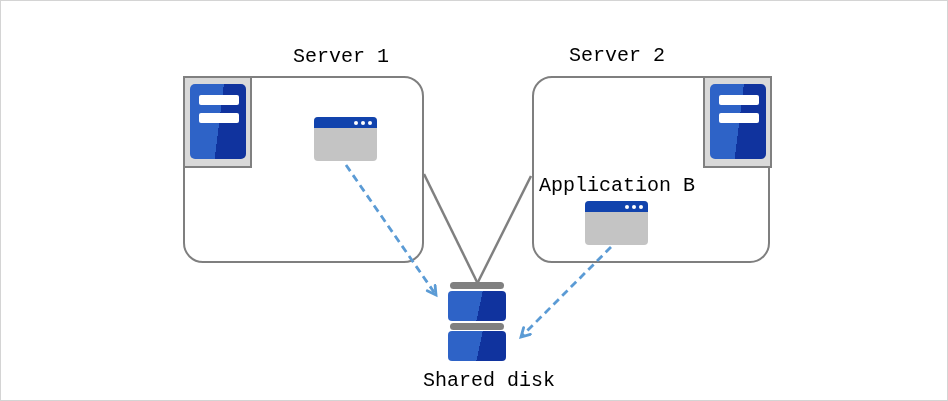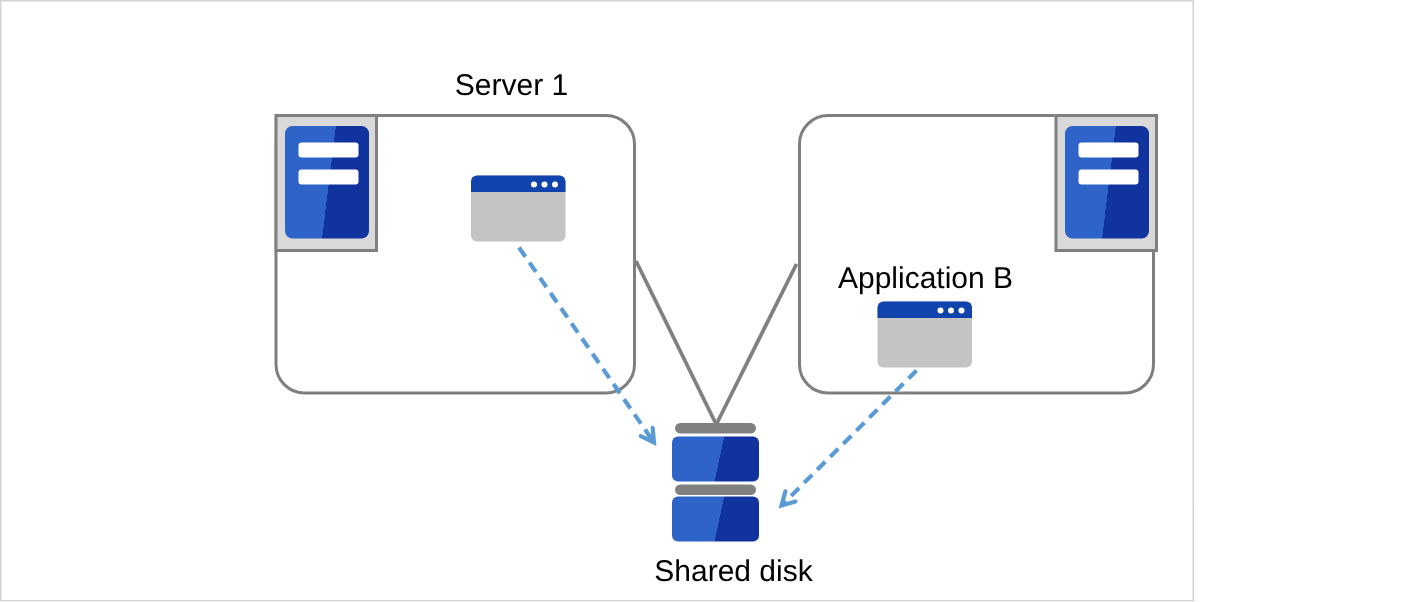--- a/index.html
+++ b/index.html
@@ -3,23 +3,23 @@
 <meta charset="utf-8">
 <style>
   :root{
     --background:#ffffff; --canvas-border:#d4d4d4; --box-border:#7f7f7f;
     --connector-gray:#808080; --arrow-blue:#5b9bd5; --frame-fill:#d9d9d9;
     --tower-blue-light:#2e63c7; --tower-blue-dark:#10339e;
     --titlebar-blue:#1143ad; --window-gray:#c4c4c4; --text:#000000;
   }
   html,body{margin:0;padding:0;background:#fff;}
   .canvas{
-    position:relative;width:796px;height:401px;background:var(--background);
+    position:relative;width:948px;height:401px;background:var(--background);
     box-shadow:inset 0 0 0 1px var(--canvas-border);
-    font-family:Liberation Sans, sans-serif;overflow:hidden;
+    font-family:Liberation Mono, monospace;overflow:hidden;
   }
   .group-box{
     position:absolute;border:2.5px solid var(--box-border);
     border-radius:20px;background:#fff;box-sizing:border-box;
   }
   #box1{left:183px;top:76px;width:241px;height:187px}
   #box2{left:532px;top:76px;width:238px;height:187px}
 
   .diagram-label{
     position:absolute;transform:translateX(-50%);
@@ -118,16 +118,17 @@
   </div>
 
   <div class="disk">
     <div class="cap cap1"></div>
     <div class="platter p1"></div>
     <div class="cap cap2"></div>
     <div class="platter p2"></div>
   </div>
 
   <div class="diagram-label" id="server1-label">Server 1</div>
+  <div class="diagram-label" id="server2-label">Server 2</div>
   <div class="diagram-label" id="shared-disk-label">Shared disk</div>
   <div class="diagram-label" id="app-b-label">Application B</div>
 
 </div>
 
 </body></html>

